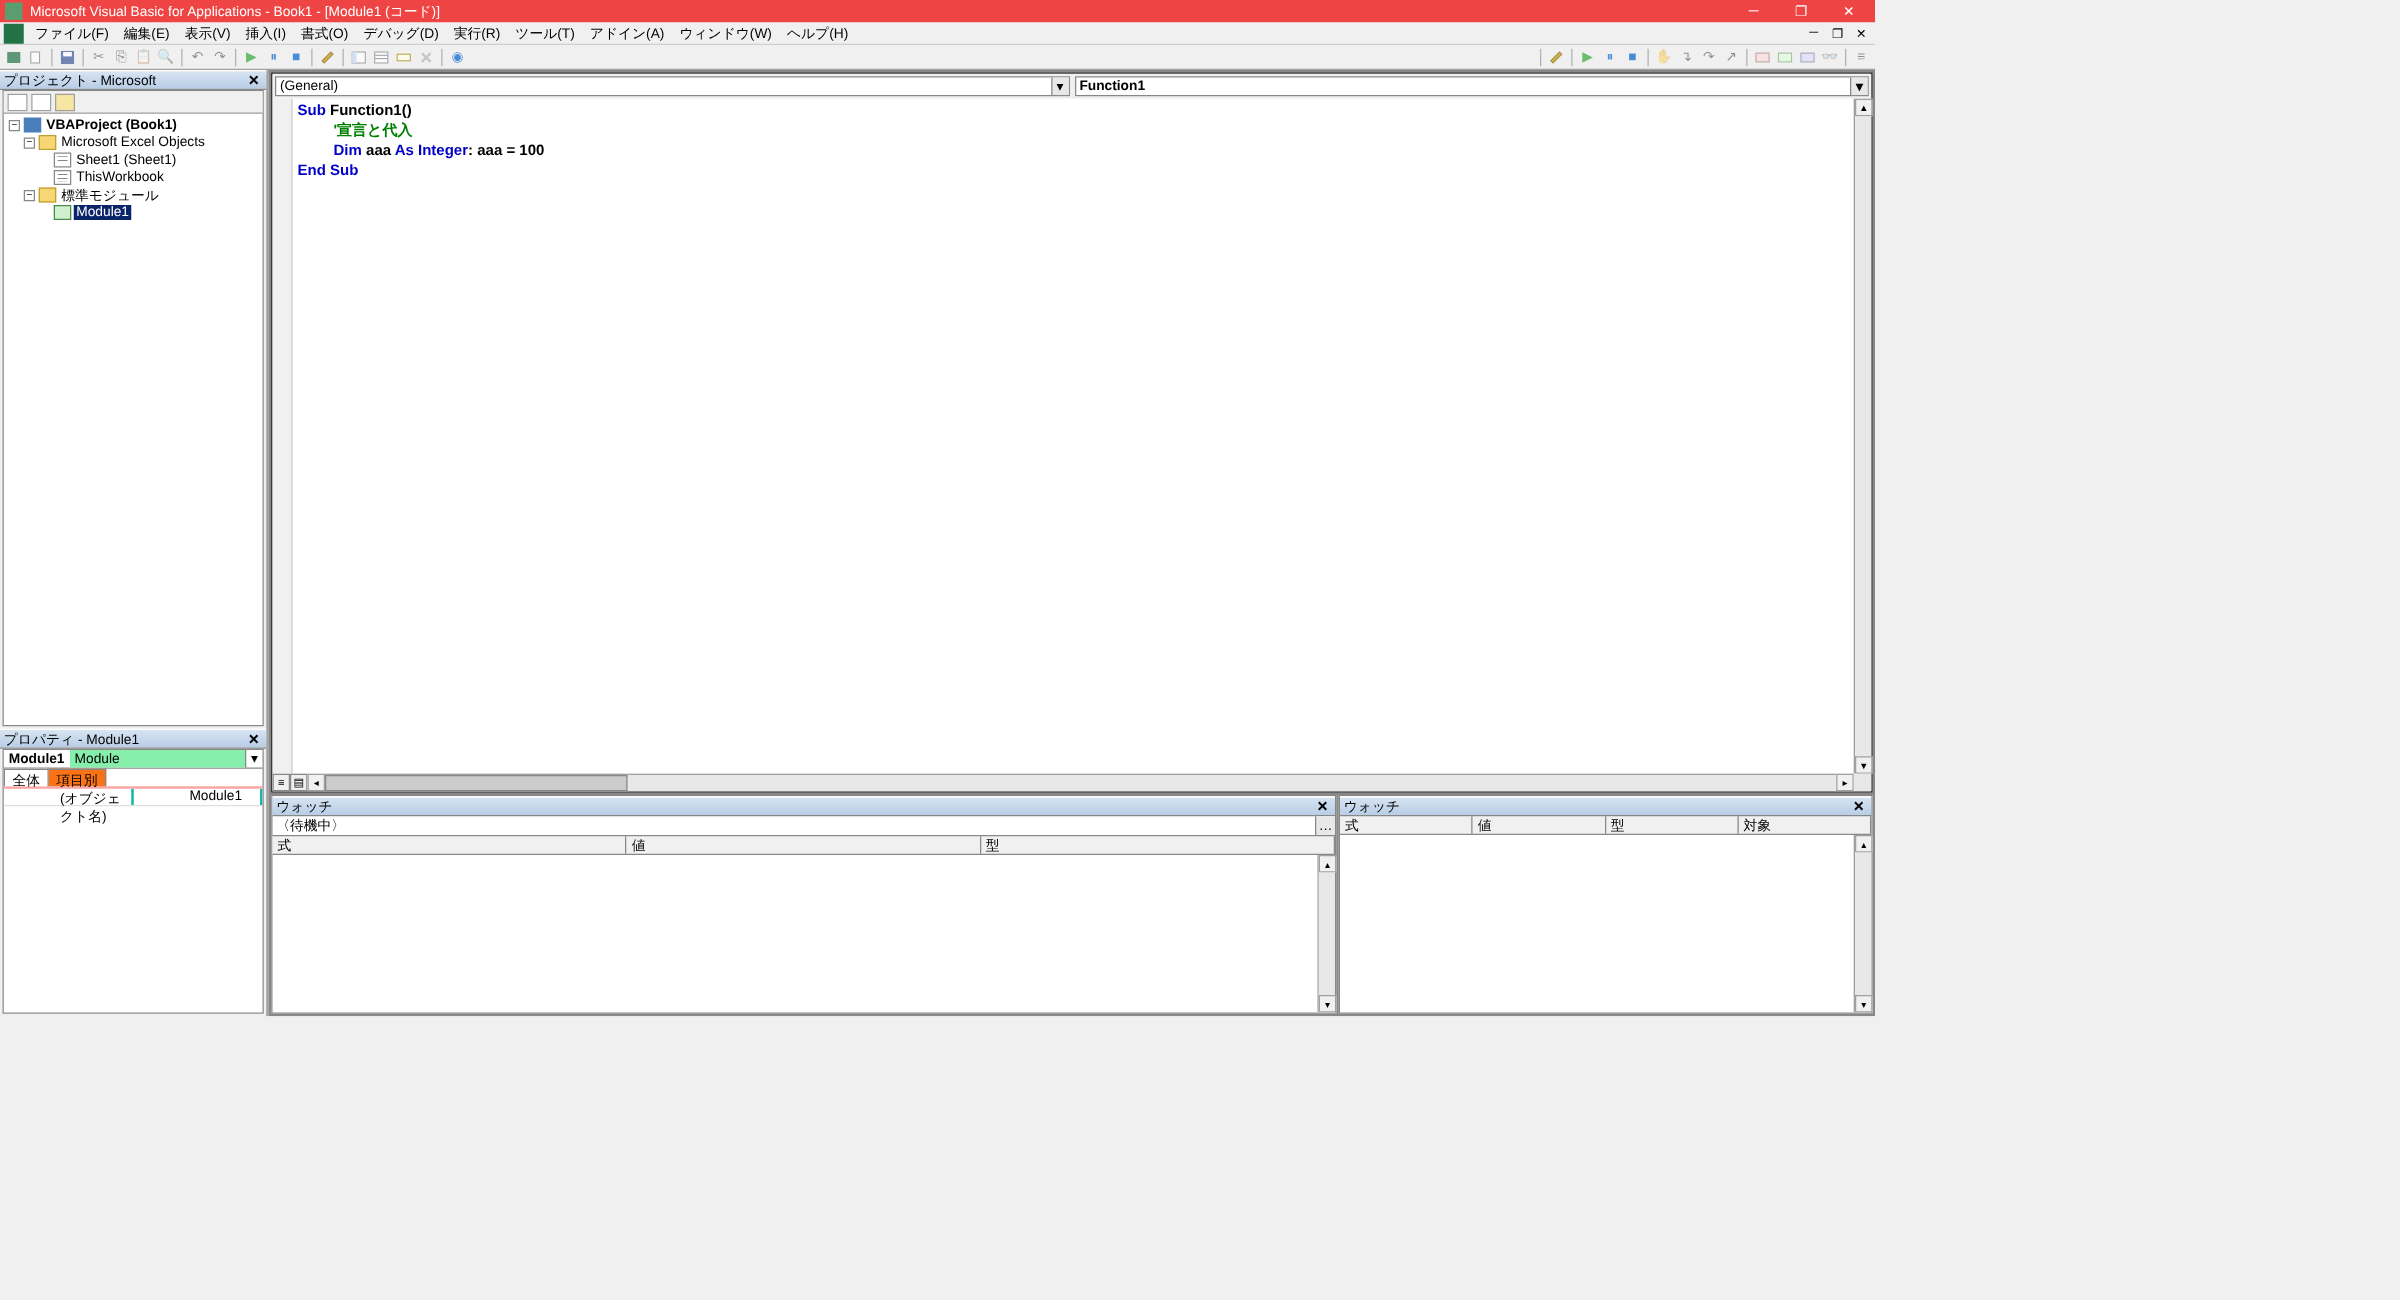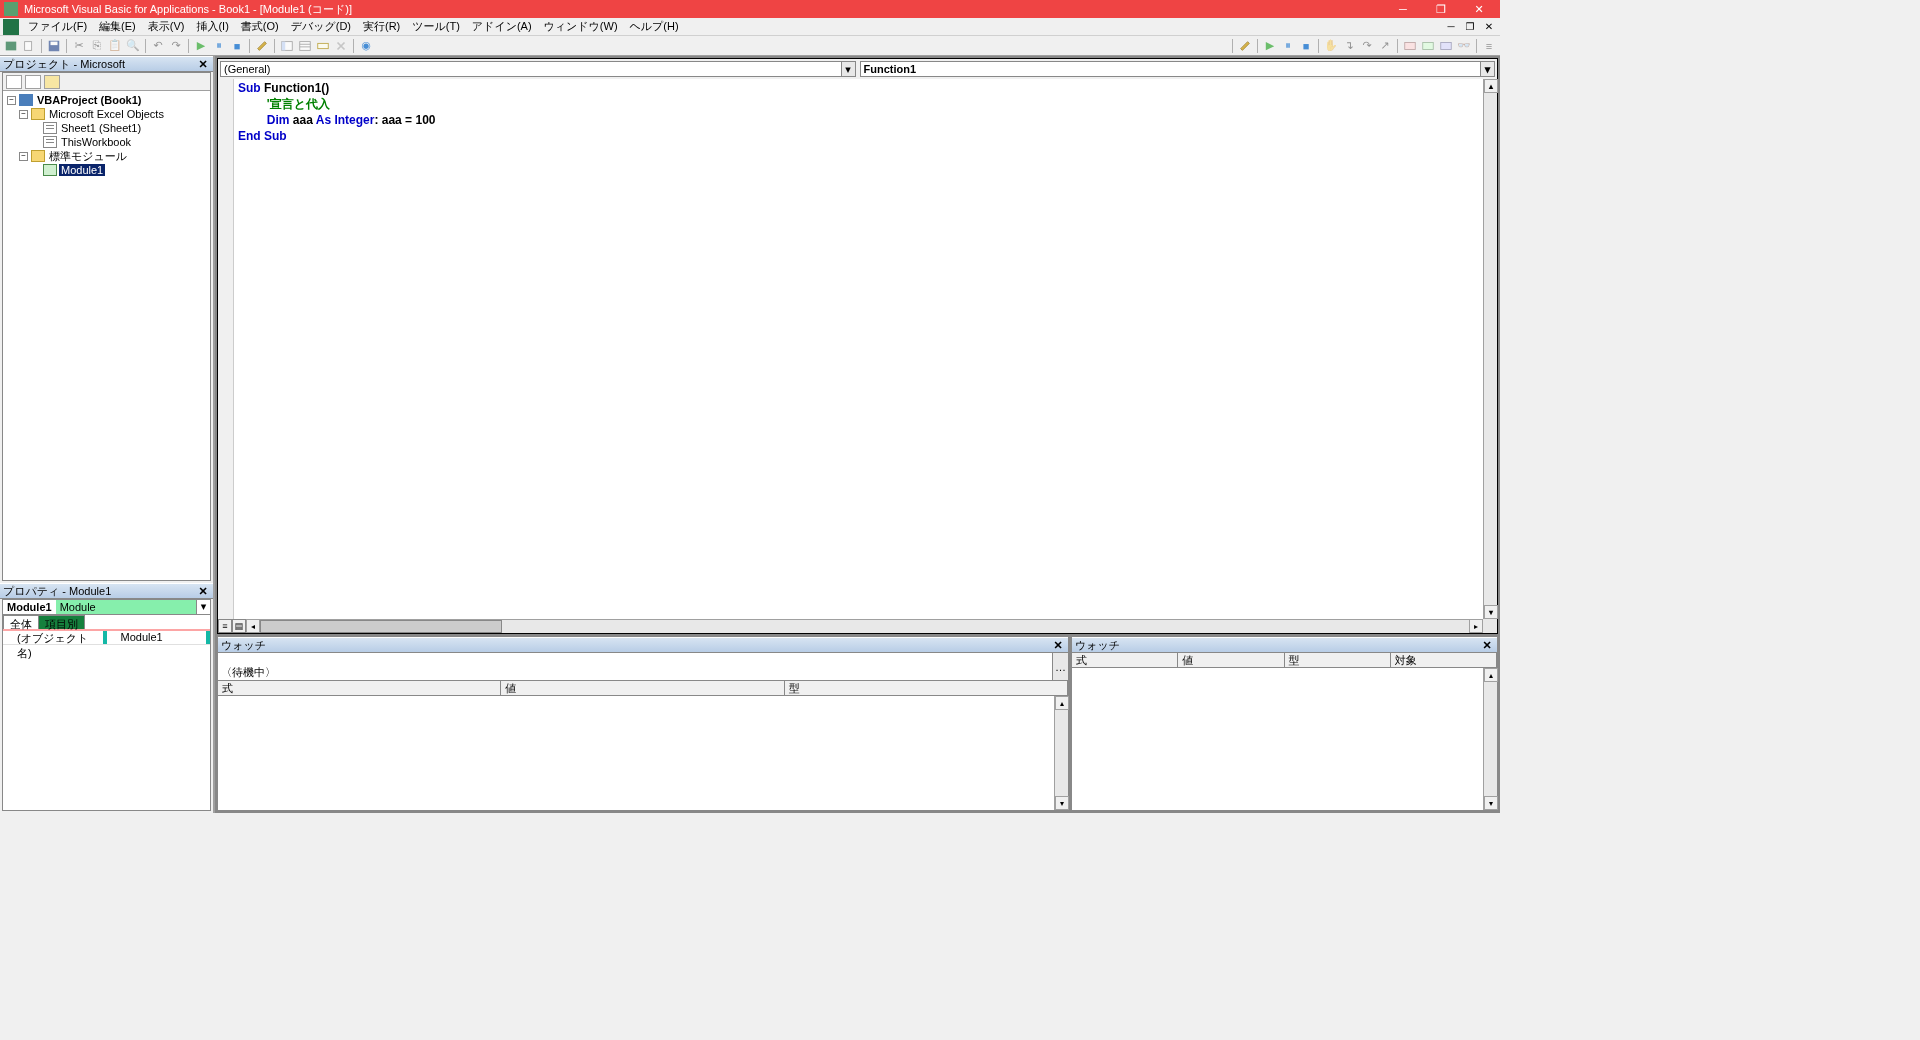--- a/index.html
+++ b/index.html
@@ -49,24 +49,24 @@
 
 .properties { height: 230px; display: flex; flex-direction: column; }
 .prop-body { flex: 1; background: #fff; border: 1px solid #888; margin: 0 2px 2px 2px; display: flex; flex-direction: column; }
 .prop-selector { display: flex; font-size: 11px; border-bottom: 1px solid #888; }
 .prop-sel-name { font-weight: bold; padding: 1px 4px; }
 .prop-sel-type { flex: 1; padding: 1px 4px; background: #86efac; }
 .prop-sel-dd { width: 14px; border-left: 1px solid #888; text-align: center; cursor: pointer; }
 .prop-tabs { display: flex; border-bottom: 2px solid #fca5a5; height: 16px; }
 .prop-tab { padding: 1px 6px; border: 1px solid #888; border-bottom: none; background: #fff; margin-right: -1px; cursor: pointer; font-size: 11px; position: relative; }
 .prop-tab.active { z-index: 1; }
-.prop-tab:not(.active) { background: #15803d; }
+.prop-tab:not(.active) { background: #f97316; }
 .prop-grid { flex: 1; overflow: auto; }
 .prop-row { display: flex; font-size: 11px; border-bottom: 1px solid #e0e0e0; height: 14px; }
-.prop-cell { padding: 0 14px; flex: 1; border-right: 4px solid #14b8a6; }
+.prop-cell { padding: 0 3px; flex: 1; border-right: 2px solid #14b8a6; margin-left: 42px; }
 
 .right-col { flex: 1; display: flex; flex-direction: column; background: #888; }
 .code-window { flex: 1; background: #fff; display: flex; flex-direction: column; margin: 2px 2px 0 2px; border: 1px solid #000; }
 .code-dropdowns { display: flex; padding: 2px; gap: 4px; background: #f0f0f0; }
 .code-dd { flex: 1; height: 16px; border: 1px solid #888; background: #fff; display: flex; align-items: center; padding: 0 3px; cursor: pointer; font-size: 11px; position: relative; }
 .code-dd .dd-arrow { position: absolute; right: 0; width: 14px; height: 100%; border-left: 1px solid #888; display: flex; align-items: center; justify-content: center; background: #e8e8e8; }
 .code-dd.proc { font-weight: bold; }
 .code-area-wrap { flex: 1; display: flex; font-weight: bold; }
 .code-margin { width: 16px; background: #f0f0f0; border-right: 1px solid #ccc; }
 .code-area { flex: 1; padding: 2px 4px; font-family: "Consolas", "Courier New", monospace; font-size: 12px; white-space: pre; line-height: 15px; }
@@ -78,21 +78,21 @@
 .scroll-btn { width: 14px; height: 14px; background: #f0f0f0; border: 1px solid #a0a0a0; cursor: pointer; font-size: 8px; display: flex; align-items: center; justify-content: center; }
 .scroll-track { flex: 1; background: #e8e8e8; }
 
 .kw { color: #0000c8; }
 .cm { color: #008000; }
 
 .bottom-panels { height: 175px; display: flex; margin: 2px; gap: 2px; }
 .locals-panel, .watch-panel { background: #fff; display: flex; flex-direction: column; border: 1px solid #888; }
 .locals-panel { flex: 2; }
 .watch-panel { flex: 1; }
-.locals-ready { height: 28px; border-bottom: 1px solid #888; padding: 0 3px; font-size: 11px; display: flex; align-items: flex-end; position: relative; }
+.locals-ready { height: 16px; border-bottom: 1px solid #888; padding: 0 3px; font-size: 11px; display: flex; align-items: flex-start; position: relative; }
 .locals-ready .ellipsis-btn { position: absolute; right: 0; width: 16px; height: 100%; border-left: 1px solid #888; background: #e8e8e8; display: flex; align-items: center; justify-content: center; cursor: pointer; }
 .grid-header { display: flex; height: 15px; background: #f0f0f0; border-bottom: 1px solid #888; }
 .grid-col { border-right: 1px solid #888; padding: 0 4px; font-size: 11px; display: flex; align-items: center; }
 .grid-body { flex: 1; display: flex; }
 .grid-body-content { flex: 1; }
 .grid-body .code-scroll-v { width: 14px; }
 
 </style>
 </head>
 <body>

